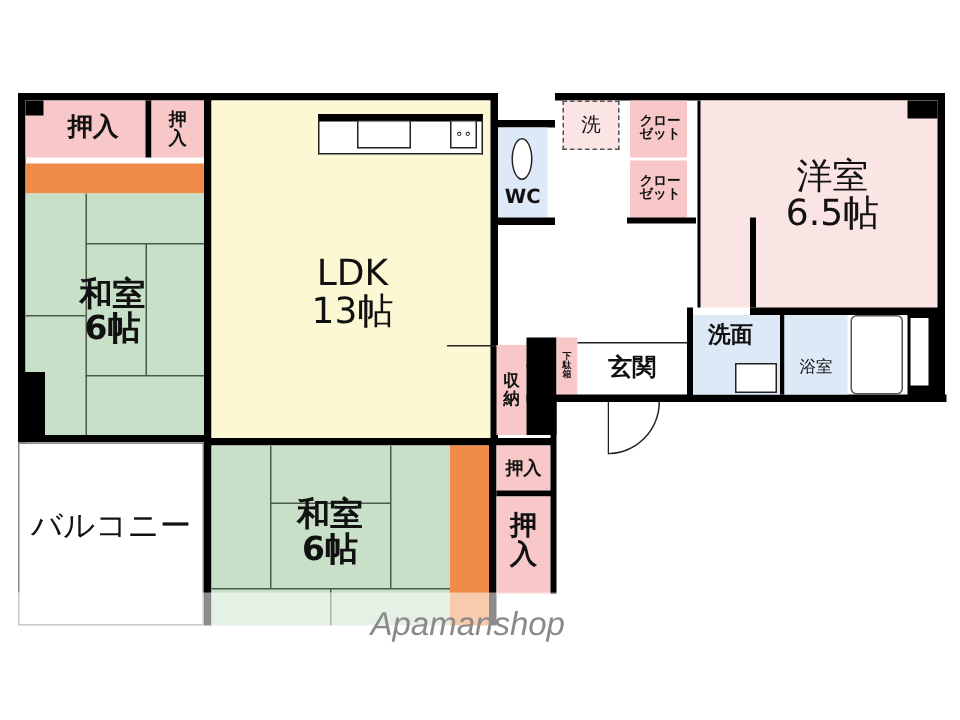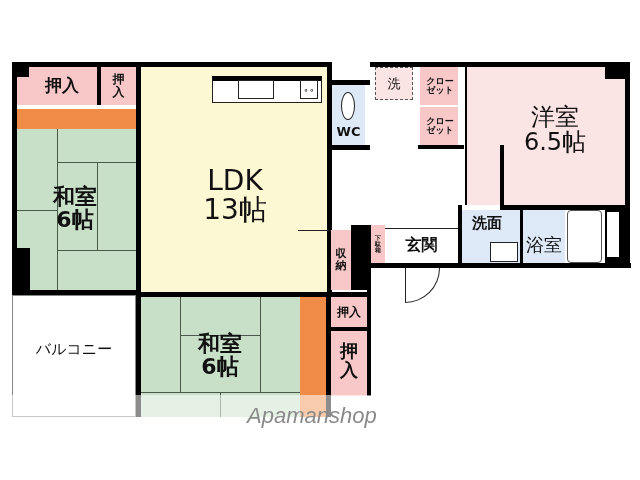--- a/index.html
+++ b/index.html
@@ -37,21 +37,21 @@
 <div class="abs wall" style="left:12px;top:248px;width:18px;height:42px;"></div>
 <div class="lbl" style="left:40px;top:178px;width:70px;height:60px;font-size:22px;">和室
 6帖</div>
 <div class="abs wall" style="left:136px;top:62px;width:5px;height:355px;"></div>
 <div class="abs wall" style="left:12px;top:290px;width:128px;height:5px;"></div>
 
 <div class="abs" style="left:141px;top:67px;width:186px;height:226px;background:#fdf8d4;"></div>
 <div class="abs" style="left:212px;top:76px;width:110px;height:27px;background:#fff;border:1px solid #222;border-top:5px solid #000;"></div>
 <div class="abs" style="left:238px;top:80px;width:36px;height:19px;border:1px solid #222;background:#fff;"></div>
 <div class="abs" style="left:300px;top:80px;width:18px;height:19px;border:1px solid #222;background:#fff;font-size:9px;display:flex;align-items:center;justify-content:center;">∘∘</div>
-<div class="lbl" style="left:190px;top:160px;width:90px;height:70px;font-size:28px;font-weight:normal;">LDK
+<div class="lbl" style="left:190px;top:160px;width:90px;height:70px;font-size:24px;font-weight:normal;">LDK
 13帖</div>
 <div class="abs wall" style="left:327px;top:62px;width:5px;height:230px;"></div>
 <div class="door-arc" style="left:298px;top:230px;width:58px;height:58px;border-radius:0 50% 0 0;border-left:none;border-bottom:none;"></div>
 
 <div class="abs wall" style="left:328px;top:80px;width:42px;height:5px;"></div>
 <div class="abs" style="left:332px;top:85px;width:33px;height:60px;background:#dde9f6;"></div>
 <div class="abs" style="left:341px;top:92px;width:14px;height:28px;border:1px solid #222;border-radius:50%;background:#fff;"></div>
 <div class="lbl" style="left:332px;top:122px;width:33px;height:20px;font-size:13px;">WC</div>
 <div class="abs wall" style="left:328px;top:145px;width:42px;height:5px;"></div>
 
@@ -89,27 +89,27 @@
 <div class="abs wall" style="left:351px;top:263px;width:280px;height:5px;"></div>
 <div class="door-arc" style="left:405px;top:268px;width:35px;height:35px;border-radius:0 0 100% 0;border-left:1px solid #222;border-top:none;"></div>
 
 <div class="abs wall" style="left:458px;top:205px;width:4px;height:60px;"></div>
 <div class="abs" style="left:462px;top:210px;width:58px;height:53px;background:#dde9f6;"></div>
 <div class="lbl" style="left:462px;top:212px;width:50px;height:24px;font-size:15px;">洗面</div>
 <div class="abs" style="left:490px;top:242px;width:28px;height:20px;border:1px solid #222;background:#fff;"></div>
 <div class="abs wall" style="left:520px;top:210px;width:3px;height:53px;"></div>
 
 <div class="abs" style="left:523px;top:210px;width:42px;height:53px;background:#dde9f6;"></div>
-<div class="lbl" style="left:523px;top:230px;width:42px;height:30px;font-size:18px;font-weight:normal;">浴室</div>
+<div class="lbl" style="left:523px;top:230px;width:42px;height:30px;font-size:11px;font-weight:normal;">浴室</div>
 <div class="abs" style="left:567px;top:210px;width:35px;height:53px;border:1px solid #555;border-radius:4px;background:#fff;"></div>
 <div class="abs wall" style="left:605px;top:210px;width:25px;height:58px;"></div>
 <div class="abs" style="left:607px;top:212px;width:12px;height:45px;background:#fff;"></div>
 
 <div class="abs" style="left:12px;top:295px;width:124px;height:122px;background:#fff;border:1px solid #888;"></div>
-<div class="lbl" style="left:12px;top:330px;width:124px;height:40px;font-size:15px;font-weight:normal;">バルコニー</div>
+<div class="lbl" style="left:12px;top:330px;width:124px;height:40px;font-size:21px;font-weight:normal;">バルコニー</div>
 
 <div class="abs wall" style="left:136px;top:292px;width:232px;height:5px;"></div>
 <div class="abs" style="left:141px;top:297px;width:159px;height:120px;background:#c8e0c8;"></div>
 <div class="tatami-line" style="left:180px;top:297px;width:1px;height:95px;"></div>
 <div class="tatami-line" style="left:260px;top:297px;width:1px;height:95px;"></div>
 <div class="tatami-line" style="left:141px;top:392px;width:159px;height:1px;"></div>
 <div class="tatami-line" style="left:220px;top:392px;width:1px;height:25px;"></div>
 <div class="tatami-line" style="left:180px;top:335px;width:80px;height:1px;"></div>
 <div class="lbl" style="left:180px;top:325px;width:80px;height:60px;font-size:22px;">和室
 6帖</div>

